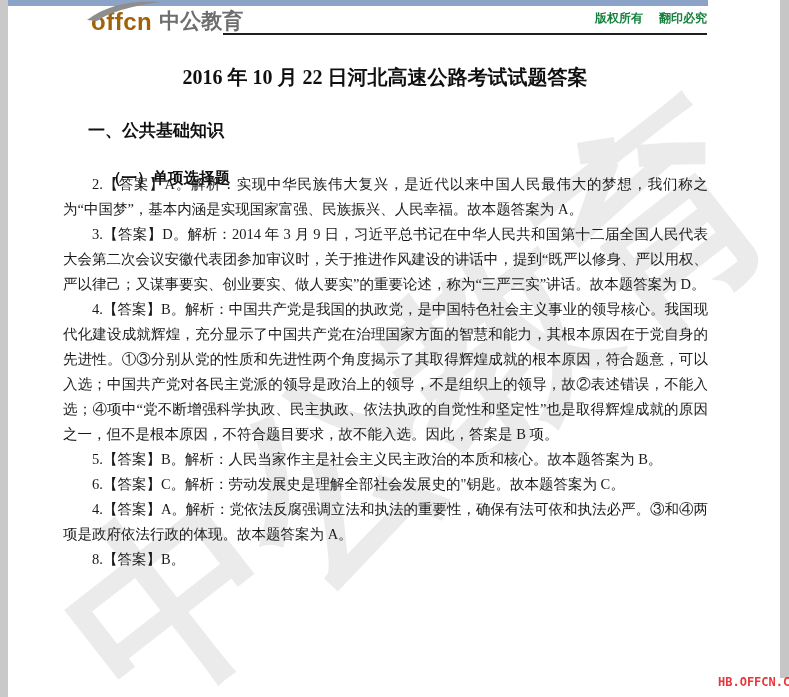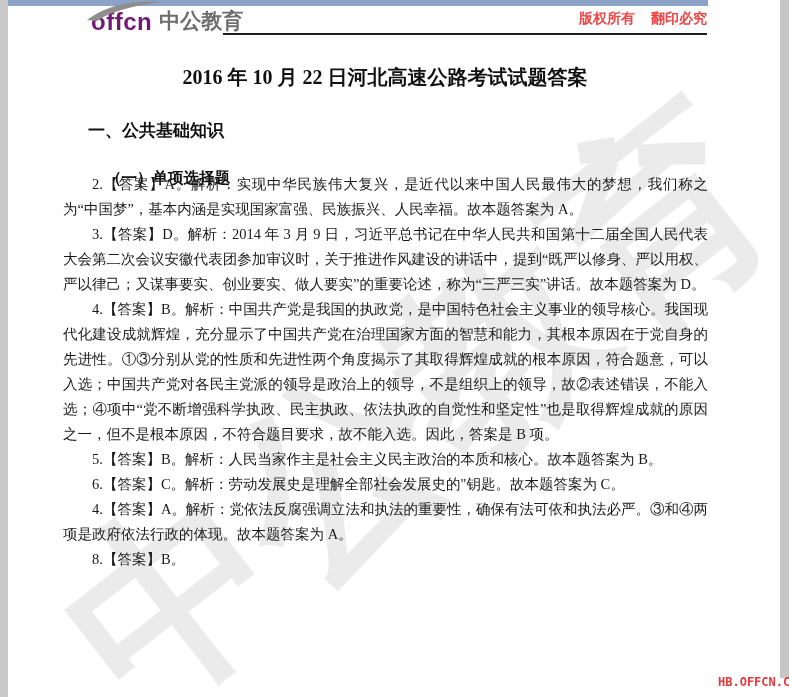--- a/index.html
+++ b/index.html
@@ -36,29 +36,29 @@
   }
   .logo {
     position: absolute; left: 28px; top: 1px;
     white-space: nowrap;
     font-family: "Liberation Sans", "DejaVu Sans", sans-serif;
   }
   .logo-swoosh {
     position: absolute; left: -6px; top: -7px; width: 78px; height: 22px;
   }
   .logo-en {
-    font-size: 24px; font-weight: bold; color: #701a75; letter-spacing: 0.5px; margin-top: 24px;
+    font-size: 24px; font-weight: bold; color: #a16207; letter-spacing: 0.5px; margin-top: 24px;
   }
   .logo-cn {
     font-size: 21px; font-weight: bold; color: #6e6e6e; margin-left: 7px;
     vertical-align: 2px;
   }
   .copyright {
     position: absolute; right: 0; top: 4px;
-    font-size: 14px; font-weight: bold; color: #ef4444;
+    font-size: 12px; font-weight: bold; color: #15803d;
     font-family: "Liberation Sans", "DejaVu Sans", sans-serif;
     white-space: nowrap;
   }
   .copyright .word2 { margin-left: 16px; }
   
   .watermark {
     position: absolute; left: 30px; top: 580px;
     font-size: 205px; font-weight: bold; line-height: 1;
     white-space: nowrap;
     color: rgba(130, 130, 130, 0.16);

